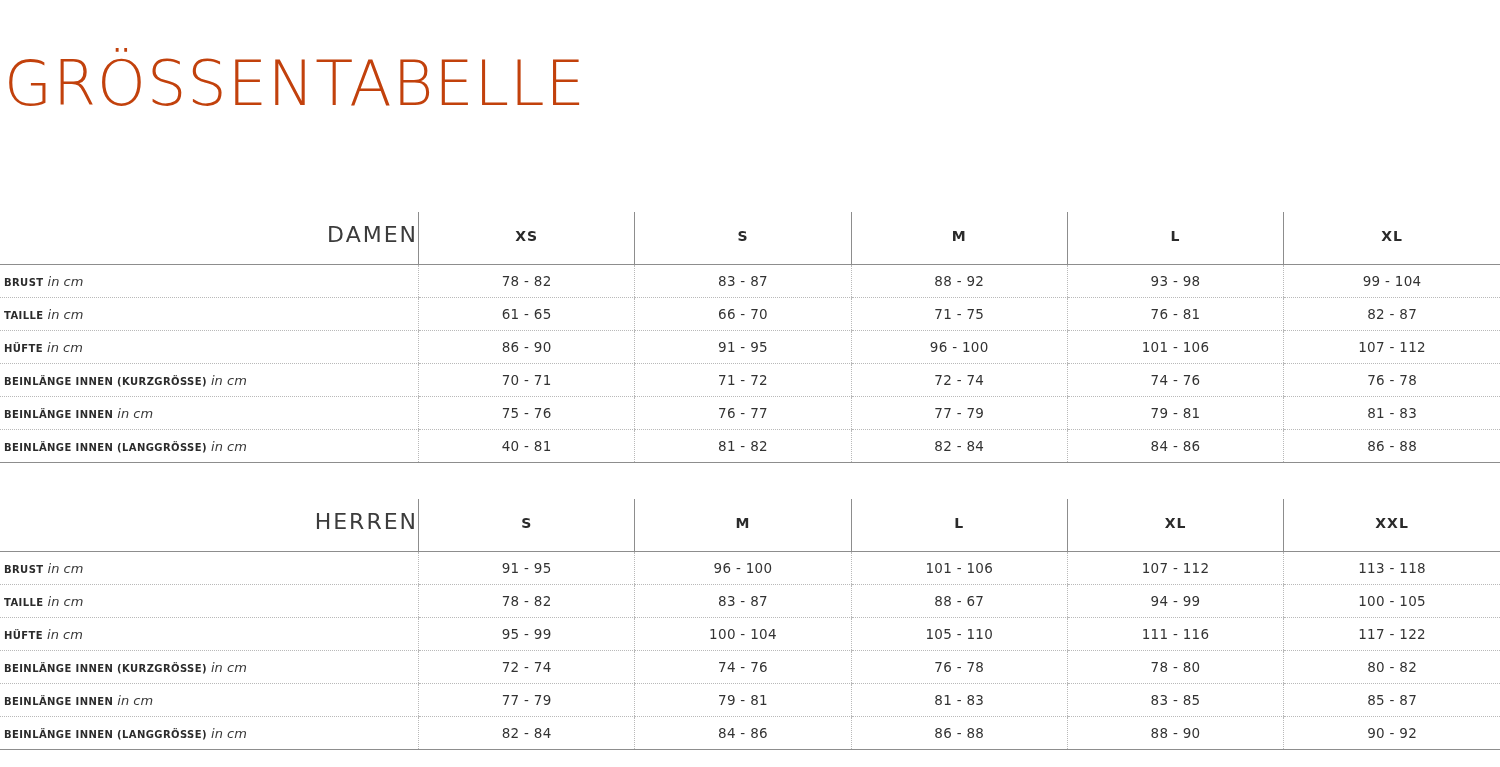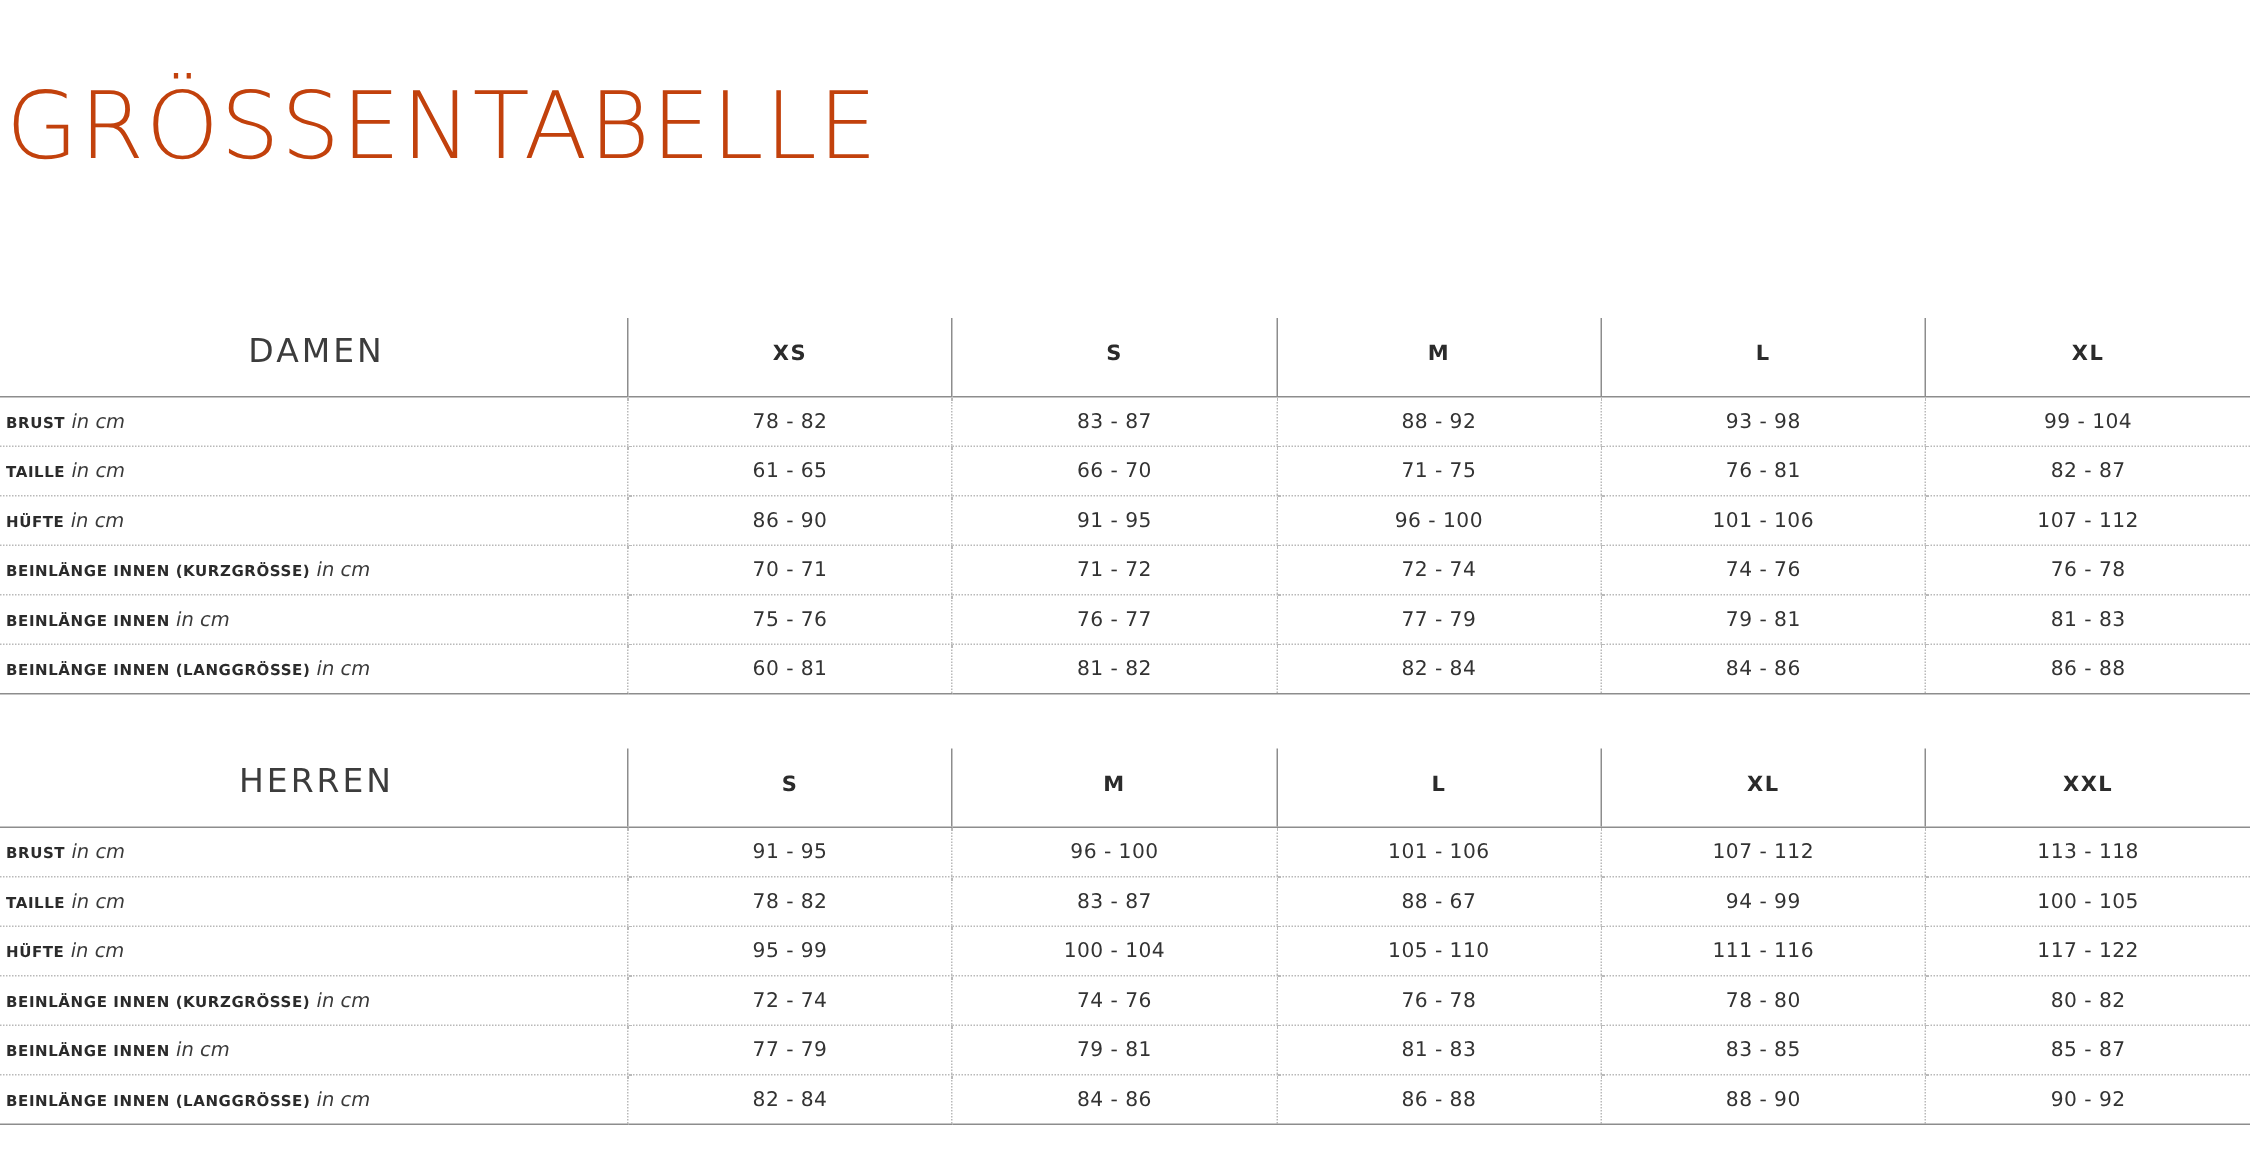--- a/index.html
+++ b/index.html
@@ -52,21 +52,21 @@
     margin: 0;
   }
 
   
   tr.head-row th {
     height: 46px;
     vertical-align: middle;
     border-bottom: 1px solid #8d8d8d;
   }
   tr.head-row th.group-name {
-    text-align: center;
+    text-align: right;
     font-weight: 400;
     font-size: 22px;
     letter-spacing: 2px;
     color: #3c3c3c;
     padding-left: 4px;
     padding-bottom: 6px;
   }
   tr.head-row th.size-head {
     font-weight: 700;
     font-size: 14px;
@@ -179,21 +179,21 @@
         <tr class="data-row">
           <td class="row-label"><span class="lbl-strong">BEINLÄNGE INNEN</span><span class="lbl-light"> in cm</span></td>
           <td class="value">75 - 76</td>
           <td class="value">76 - 77</td>
           <td class="value">77 - 79</td>
           <td class="value">79 - 81</td>
           <td class="value">81 - 83</td>
         </tr>
         <tr class="data-row">
           <td class="row-label"><span class="lbl-strong">BEINLÄNGE INNEN (LANGGRÖSSE)</span><span class="lbl-light"> in cm</span></td>
-          <td class="value">60 - 81</td>
+          <td class="value">40 - 81</td>
           <td class="value">81 - 82</td>
           <td class="value">82 - 84</td>
           <td class="value">84 - 86</td>
           <td class="value">86 - 88</td>
         </tr>
       </tbody>
     </table>
   </div>
 
   <div class="table-block block-herren">

